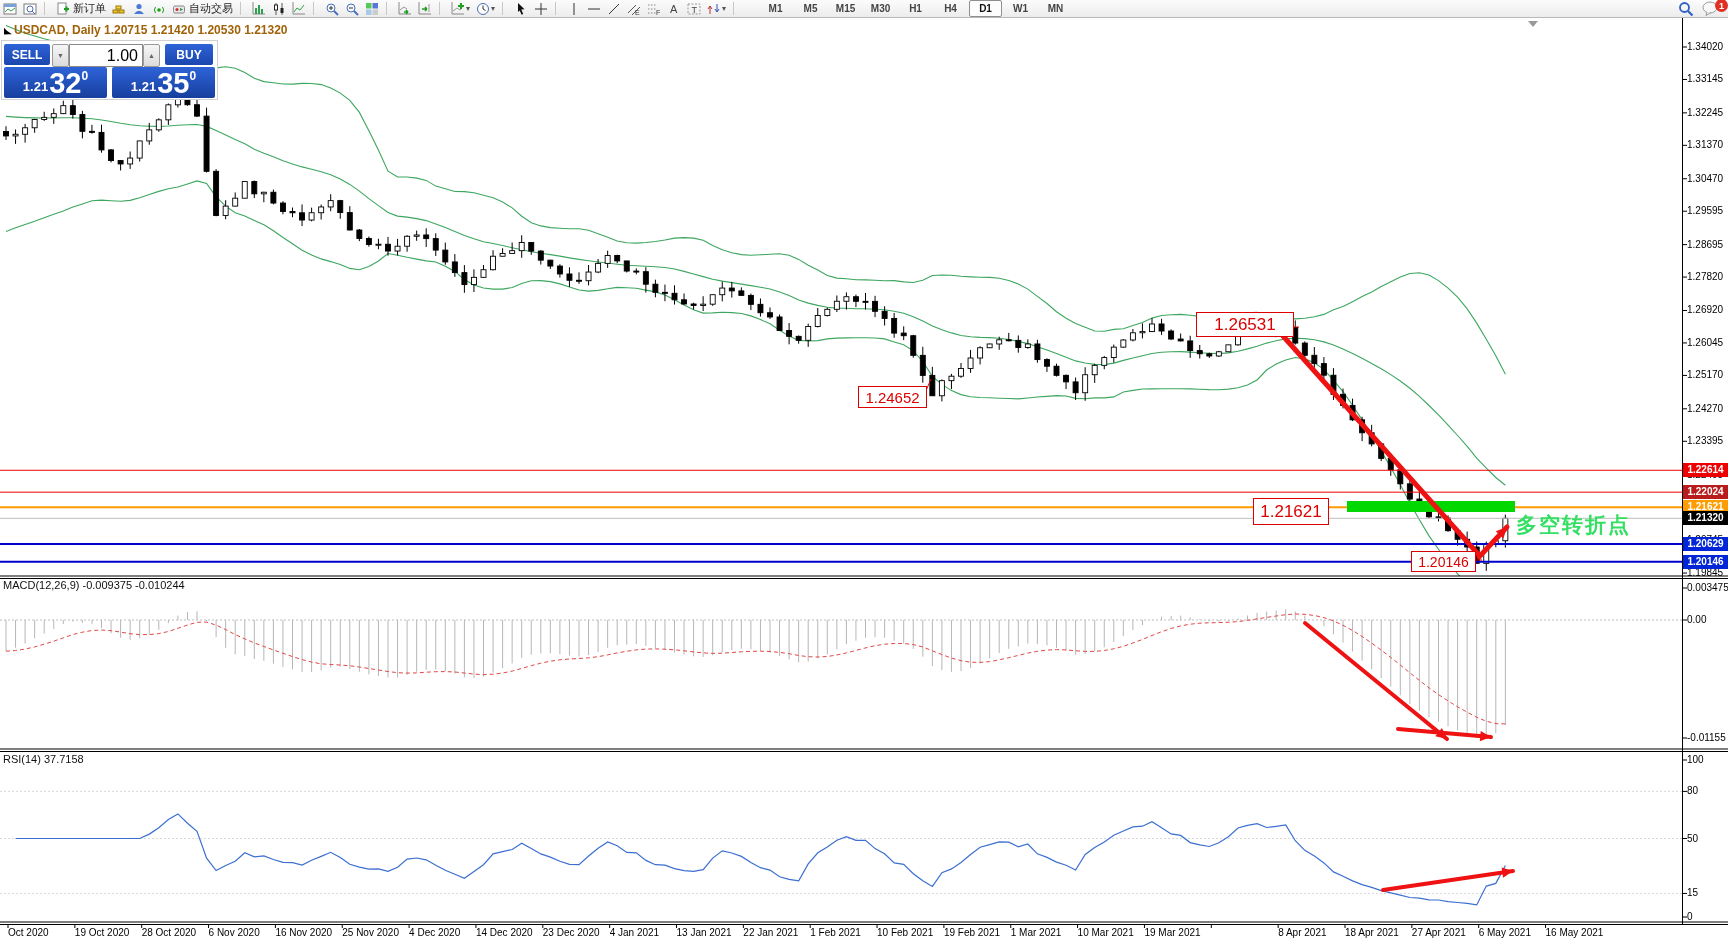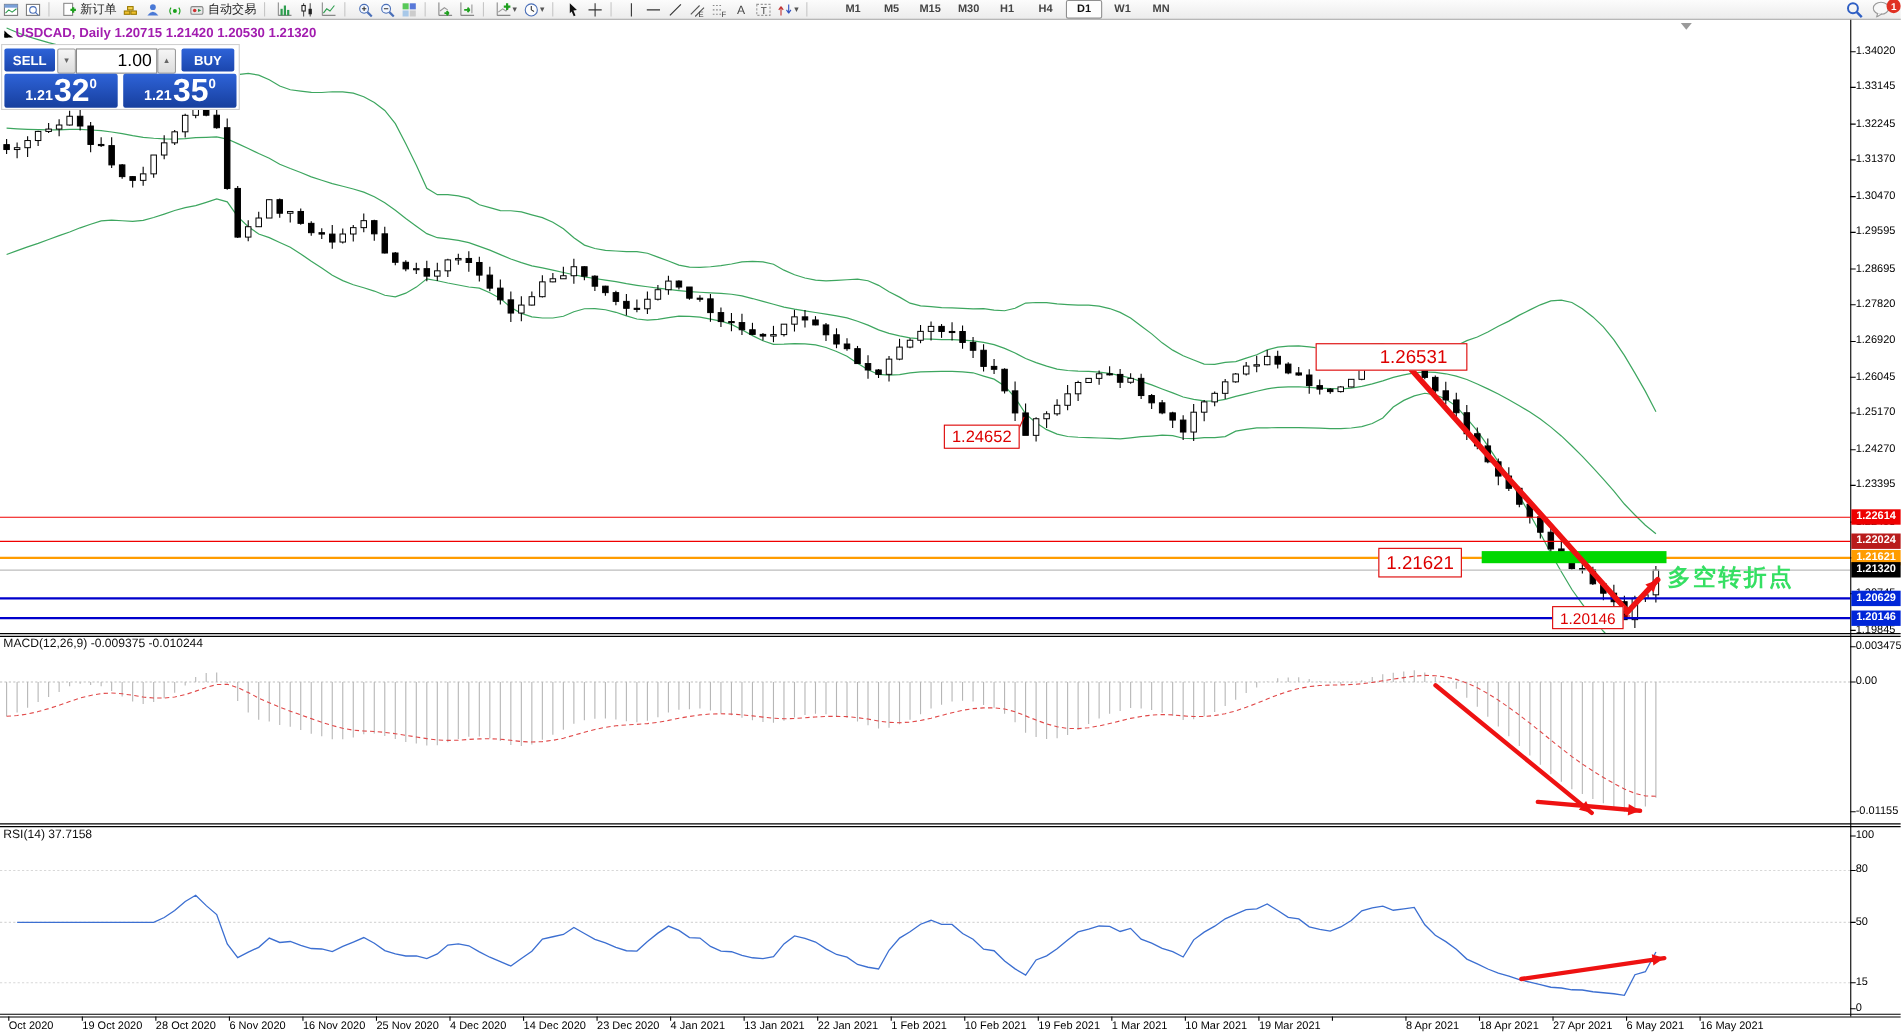--- a/index.html
+++ b/index.html
@@ -14,21 +14,21 @@
           padding:0 2px;margin:0 1px;border-radius:2px;white-space:nowrap;cursor:default;}
   .tb-btn .lbl{margin-left:3px;font-size:11px;}
   .tb-sep{width:5px;height:13px;border-left:1px solid #c7c7c7;margin:0 3px 0 4px;}
   .tb-dd{font-size:8px;color:#555;margin-left:1px;}
   .tf-group{display:inline-flex;margin-left:16px;}
   .tf-btn{min-width:25px;height:15px;display:inline-flex;align-items:center;justify-content:center;
           font-size:10px;font-weight:bold;color:#444;padding:0 3px;margin:0 1px;border:1px solid transparent;border-radius:2px;}
   .tf-btn.active{background:#fdfdfd;border:1px solid #8f8f8f;color:#111;}
   #tb-right{position:absolute;right:4px;top:1px;display:flex;align-items:center;}
   
-  #chart-title{position:absolute;left:14px;top:23px;font-size:12px;font-weight:bold;color:#a21caf;z-index:4;}
+  #chart-title{position:absolute;left:14px;top:23px;font-size:12px;font-weight:bold;color:#a16207;z-index:4;}
   #title-marker{position:absolute;left:3px;top:27px;width:0;height:0;z-index:4;
     border-top:4px solid transparent;border-bottom:4px solid #000;border-right:6px solid transparent;border-left:4px solid #000;
     transform:scale(.8);}
   .panel-label{position:absolute;font-size:11px;color:#111;z-index:4;}
   
   #trade-panel{position:absolute;left:1px;top:40px;width:215px;height:58px;background:#fff;
                border:1px solid #d0d0d0;z-index:6;}
   .tp-btn{position:absolute;background:linear-gradient(#2e63d8,#1b46ad);color:#fff;font-weight:bold;
           font-size:12px;display:flex;align-items:center;justify-content:center;border-radius:2px;}
   #tp-sell{left:2px;top:3px;width:46px;height:21px;}
@@ -995,17 +995,17 @@
     <div class="date-lb" style="left: 1077.6px;">10 Mar 2021</div>
     <div class="date-lb" style="left: 1144.45px;">19 Mar 2021</div>
     <div class="date-lb" style="left: 1211.3px; margin-top: 36px;">29 Mar 2021</div>
     <div class="date-lb" style="left: 1278.15px; text-align: right;">8 Apr 2021</div>
     <div class="date-lb" style="left: 1345px;">18 Apr 2021</div>
     <div class="date-lb" style="left: 1411.85px;">27 Apr 2021</div>
     <div class="date-lb" style="left: 1478.7px;">6 May 2021</div>
     <div class="date-lb" style="left: 1545.55px;">16 May 2021</div>
   </div>
 <div id="callouts">
-    <div class="callout" style="left: 1196px; top: 312px; width: 96px; height: 23px; font-size: 17px; padding-left: 40px;">1.26531</div>
+    <div class="callout" style="left: 1196px; top: 312px; width: 96px; height: 23px; font-size: 17px;">1.26531</div>
     <div class="callout" style="left: 858px; top: 386px; width: 67px; height: 20px; font-size: 15px;">1.24652</div>
     <div class="callout" style="left: 1253px; top: 498px; width: 74px; height: 25px; font-size: 17px;">1.21621</div>
     <div class="callout" style="left: 1411px; top: 551px; width: 63px; height: 19px; font-size: 14px;">1.20146</div>
   </div>
 
 </body></html>

